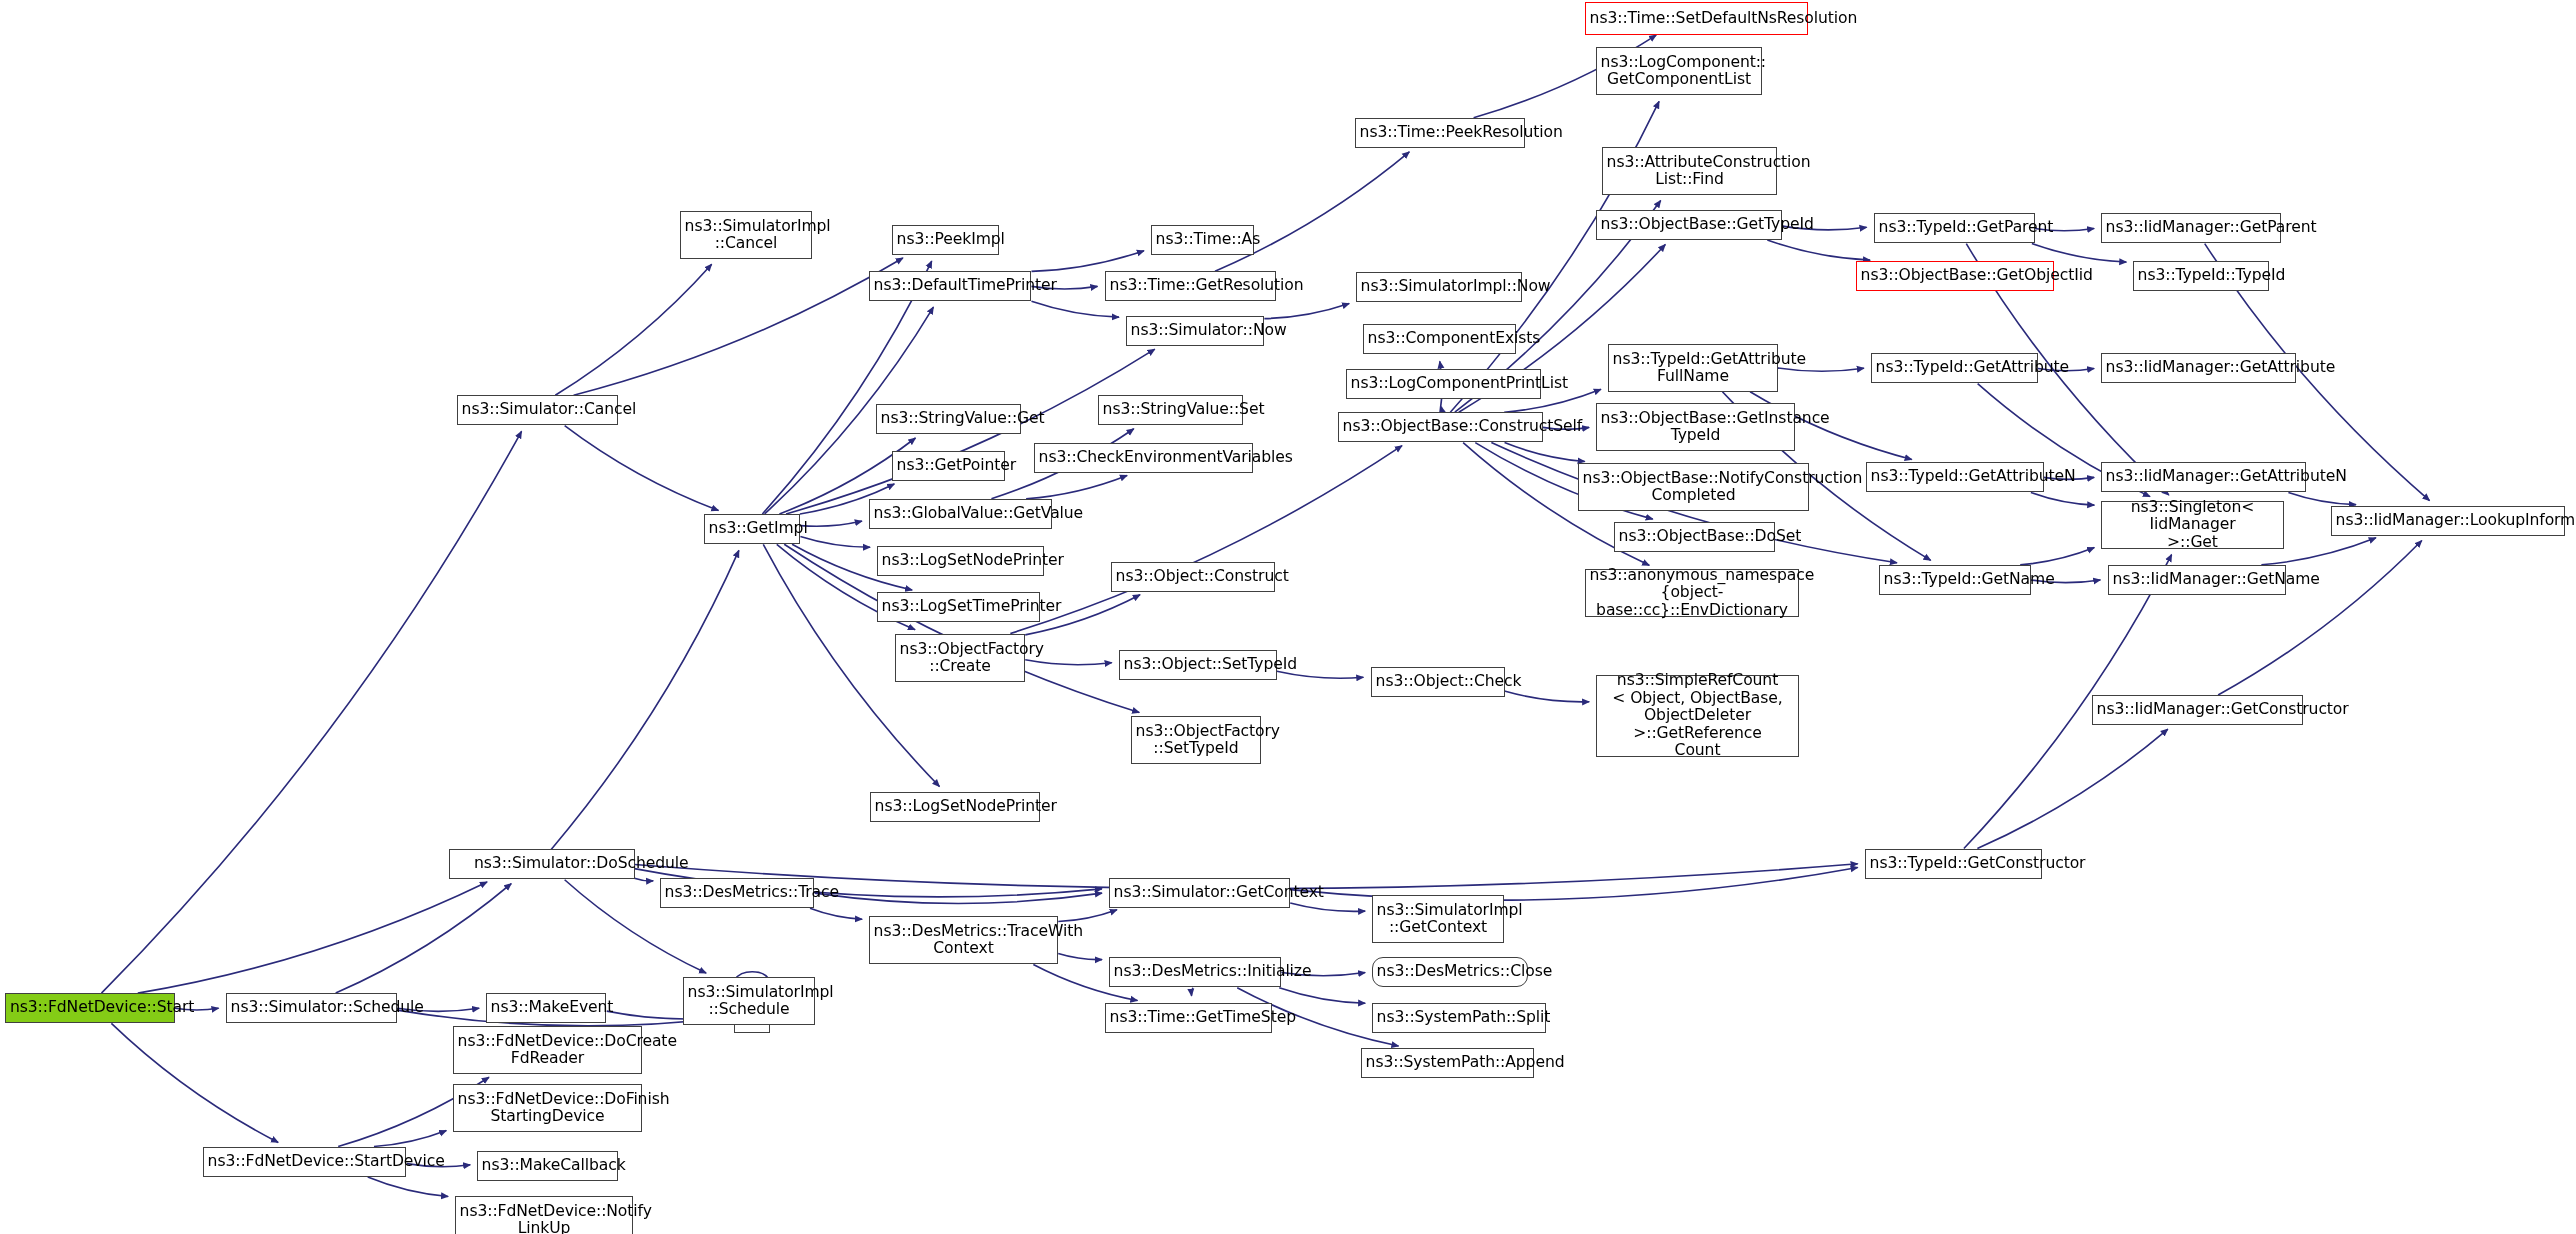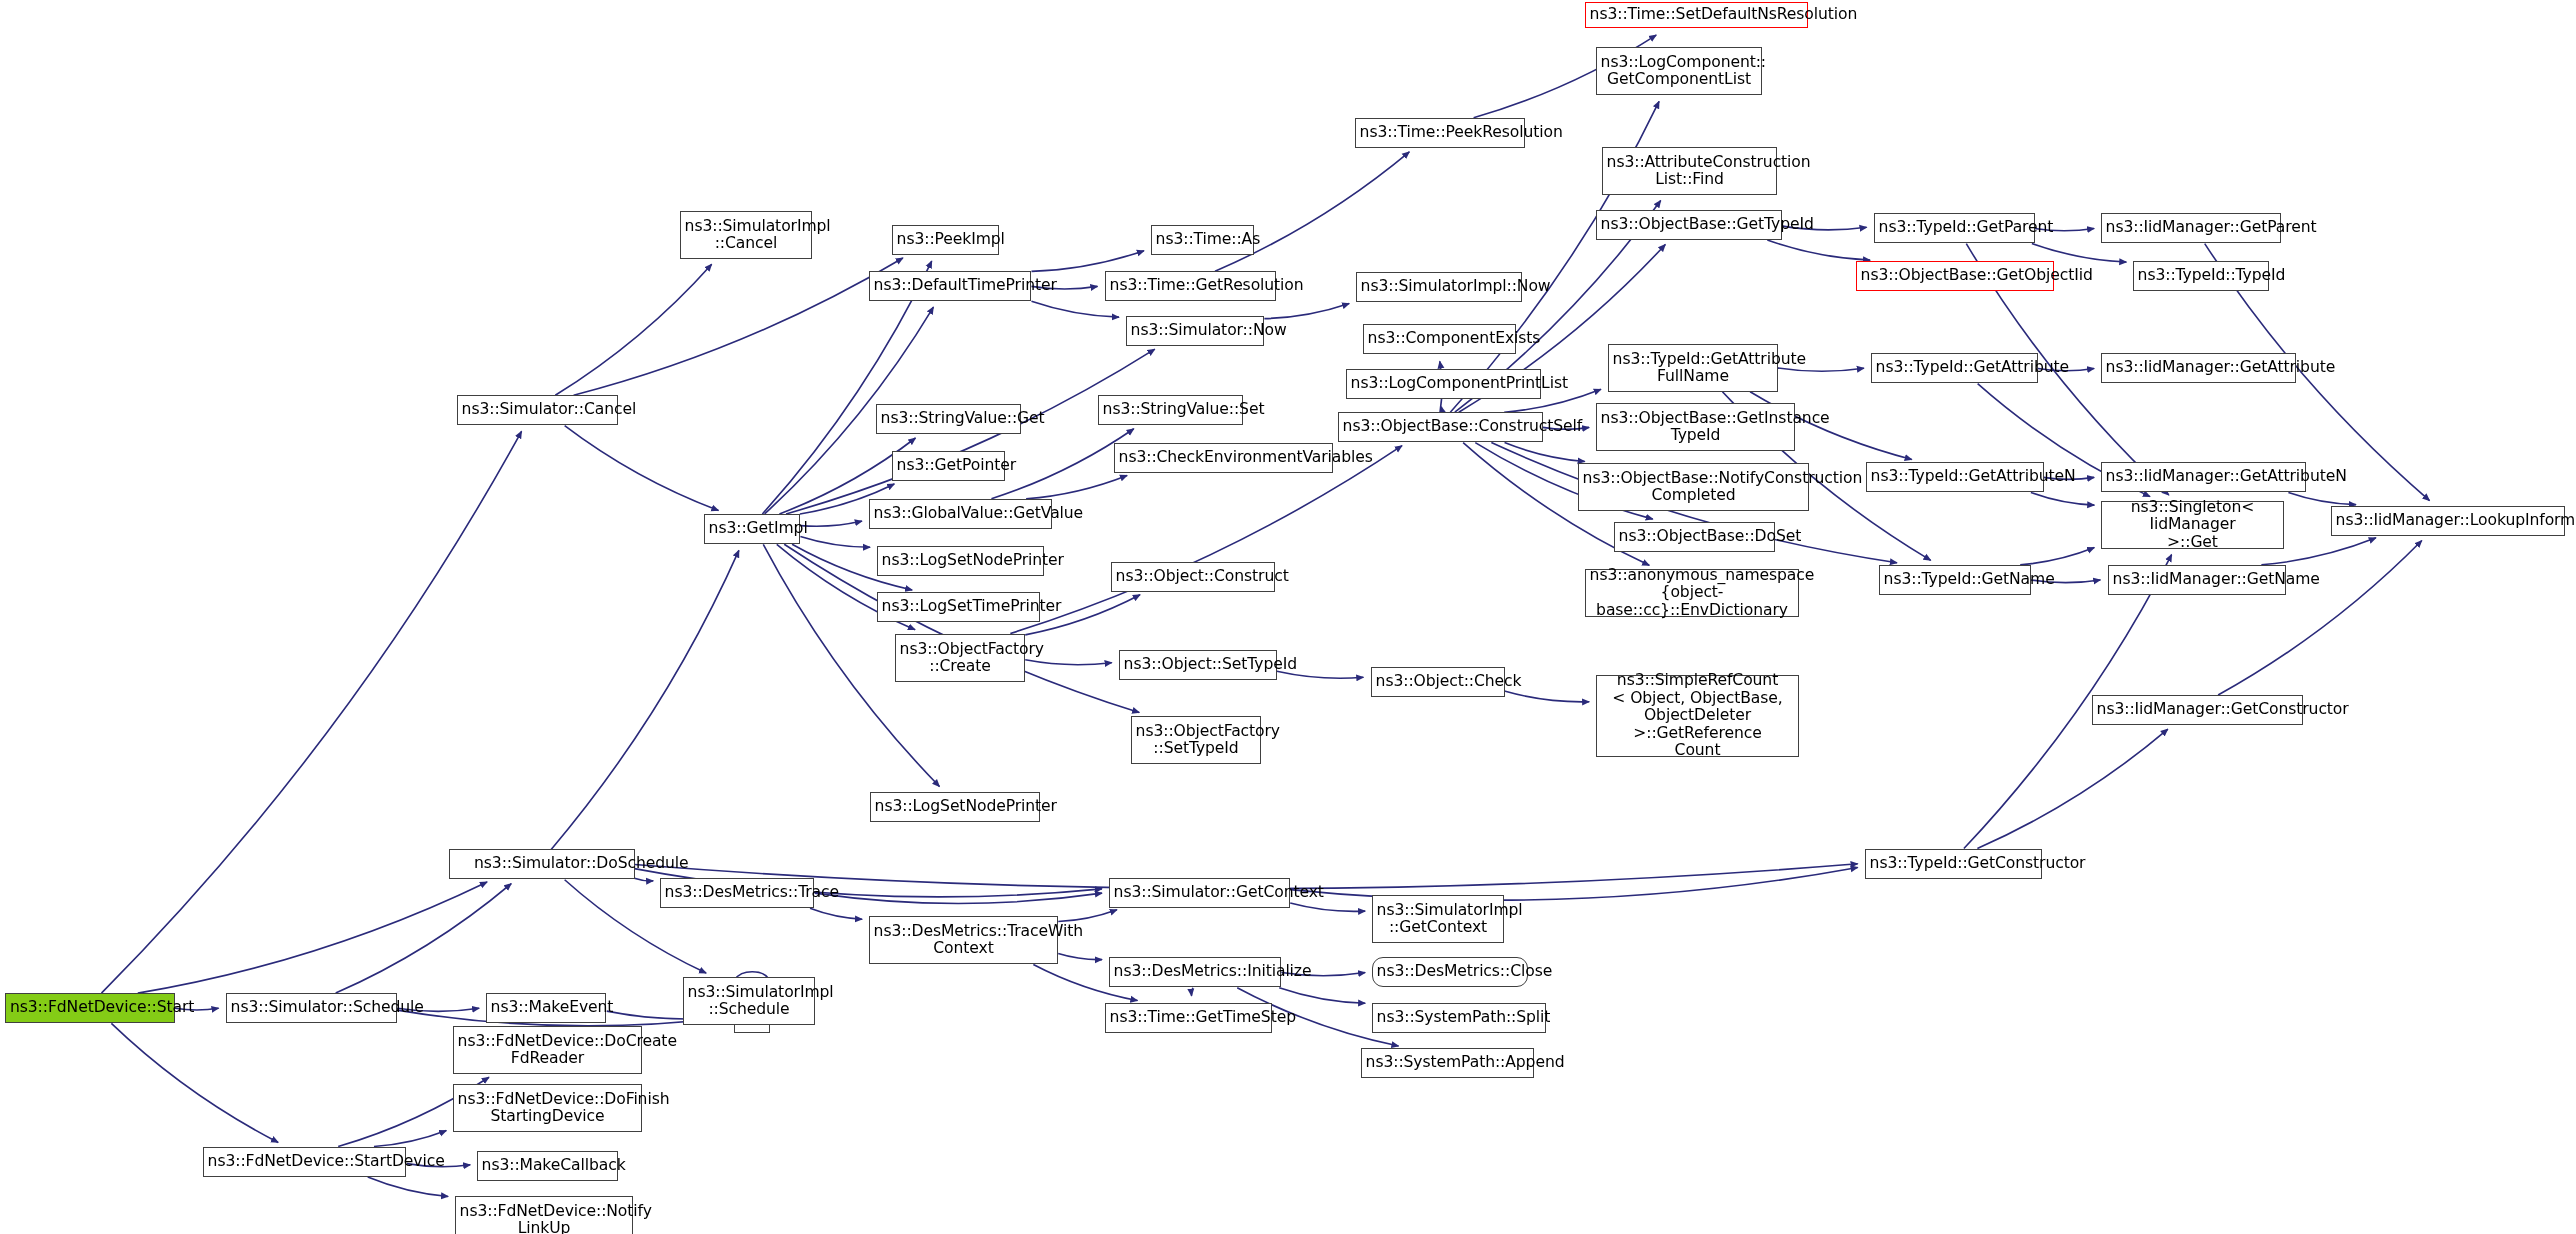--- a/index.html
+++ b/index.html
@@ -166,30 +166,30 @@
       <div class="node" style="left: 892px; top: 451px; width: 113px; height: 30px;"><span>ns3::GetPointer</span></div>
       <div class="node" style="left: 869px; top: 499px; width: 183px; height: 30px;"><span>ns3::GlobalValue::GetValue</span></div>
       <div class="node" style="left: 877px; top: 546px; width: 167px; height: 30px;"><span>ns3::LogSetNodePrinter</span></div>
       <div class="node" style="left: 877px; top: 592px; width: 163px; height: 30px;"><span>ns3::LogSetTimePrinter</span></div>
       <div class="node" style="left: 895px; top: 634px; width: 130px; height: 48px;"><span>ns3::ObjectFactory
 ::Create</span></div>
       <div class="node" style="left: 1131px; top: 716px; width: 130px; height: 48px;"><span>ns3::ObjectFactory
 ::SetTypeId</span></div>
       <div class="node" style="left: 870px; top: 792px; width: 170px; height: 30px;"><span>ns3::LogSetNodePrinter</span></div>
       <div class="node" style="left: 1098px; top: 395px; width: 145px; height: 30px;"><span>ns3::StringValue::Set</span></div>
-      <div class="node" style="left: 1114px; top: 443px; width: 219px; height: 30px;"><span>ns3::CheckEnvironmentVariables</span></div>
+      <div class="node" style="left: 1034px; top: 443px; width: 219px; height: 30px;"><span>ns3::CheckEnvironmentVariables</span></div>
       <div class="node" style="left: 1111px; top: 562px; width: 164px; height: 30px;"><span>ns3::Object::Construct</span></div>
       <div class="node" style="left: 1119px; top: 650px; width: 158px; height: 30px;"><span>ns3::Object::SetTypeId</span></div>
       <div class="node" style="left: 1371px; top: 667px; width: 134px; height: 30px;"><span>ns3::Object::Check</span></div>
       <div class="node" style="left: 1596px; top: 675px; width: 203px; height: 82px;"><span>ns3::SimpleRefCount
 &lt; Object, ObjectBase,
  ObjectDeleter &gt;::GetReference
 Count</span></div>
       <div class="node" style="left: 1355px; top: 118px; width: 170px; height: 30px;"><span>ns3::Time::PeekResolution</span></div>
-      <div class="node highlight" style="left: 1585px; top: 1.8px; width: 223px; height: 26px;"><span>ns3::Time::SetDefaultNsResolution</span></div>
+      <div class="node highlight" style="left: 1585px; top: 1.8px; width: 223px; height: 33px;"><span>ns3::Time::SetDefaultNsResolution</span></div>
       <div class="node" style="left: 1596px; top: 47px; width: 166px; height: 48px;"><span>ns3::LogComponent::
 GetComponentList</span></div>
       <div class="node" style="left: 1602px; top: 147px; width: 175px; height: 48px;"><span>ns3::AttributeConstruction
 List::Find</span></div>
       <div class="node" style="left: 1596px; top: 210px; width: 186px; height: 30px;"><span>ns3::ObjectBase::GetTypeId</span></div>
       <div class="node" style="left: 1356px; top: 272px; width: 166px; height: 30px;"><span>ns3::SimulatorImpl::Now</span></div>
       <div class="node" style="left: 1363px; top: 324px; width: 153px; height: 30px;"><span>ns3::ComponentExists</span></div>
       <div class="node" style="left: 1346px; top: 369px; width: 195px; height: 30px;"><span>ns3::LogComponentPrintList</span></div>
       <div class="node" style="left: 1338px; top: 412px; width: 205px; height: 30px;"><span>ns3::ObjectBase::ConstructSelf</span></div>
       <div class="node" style="left: 1608px; top: 344px; width: 170px; height: 48px;"><span>ns3::TypeId::GetAttribute

